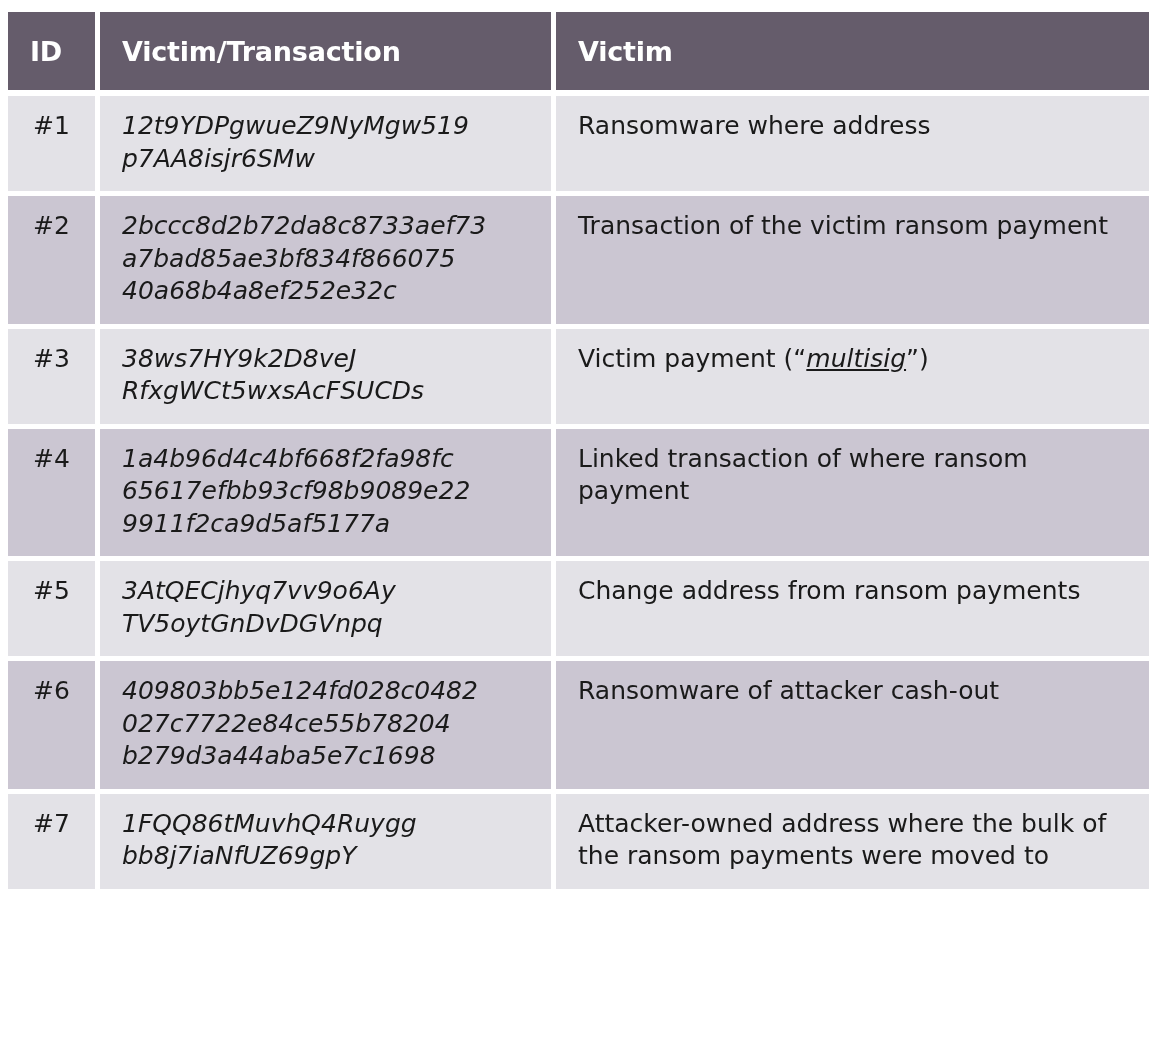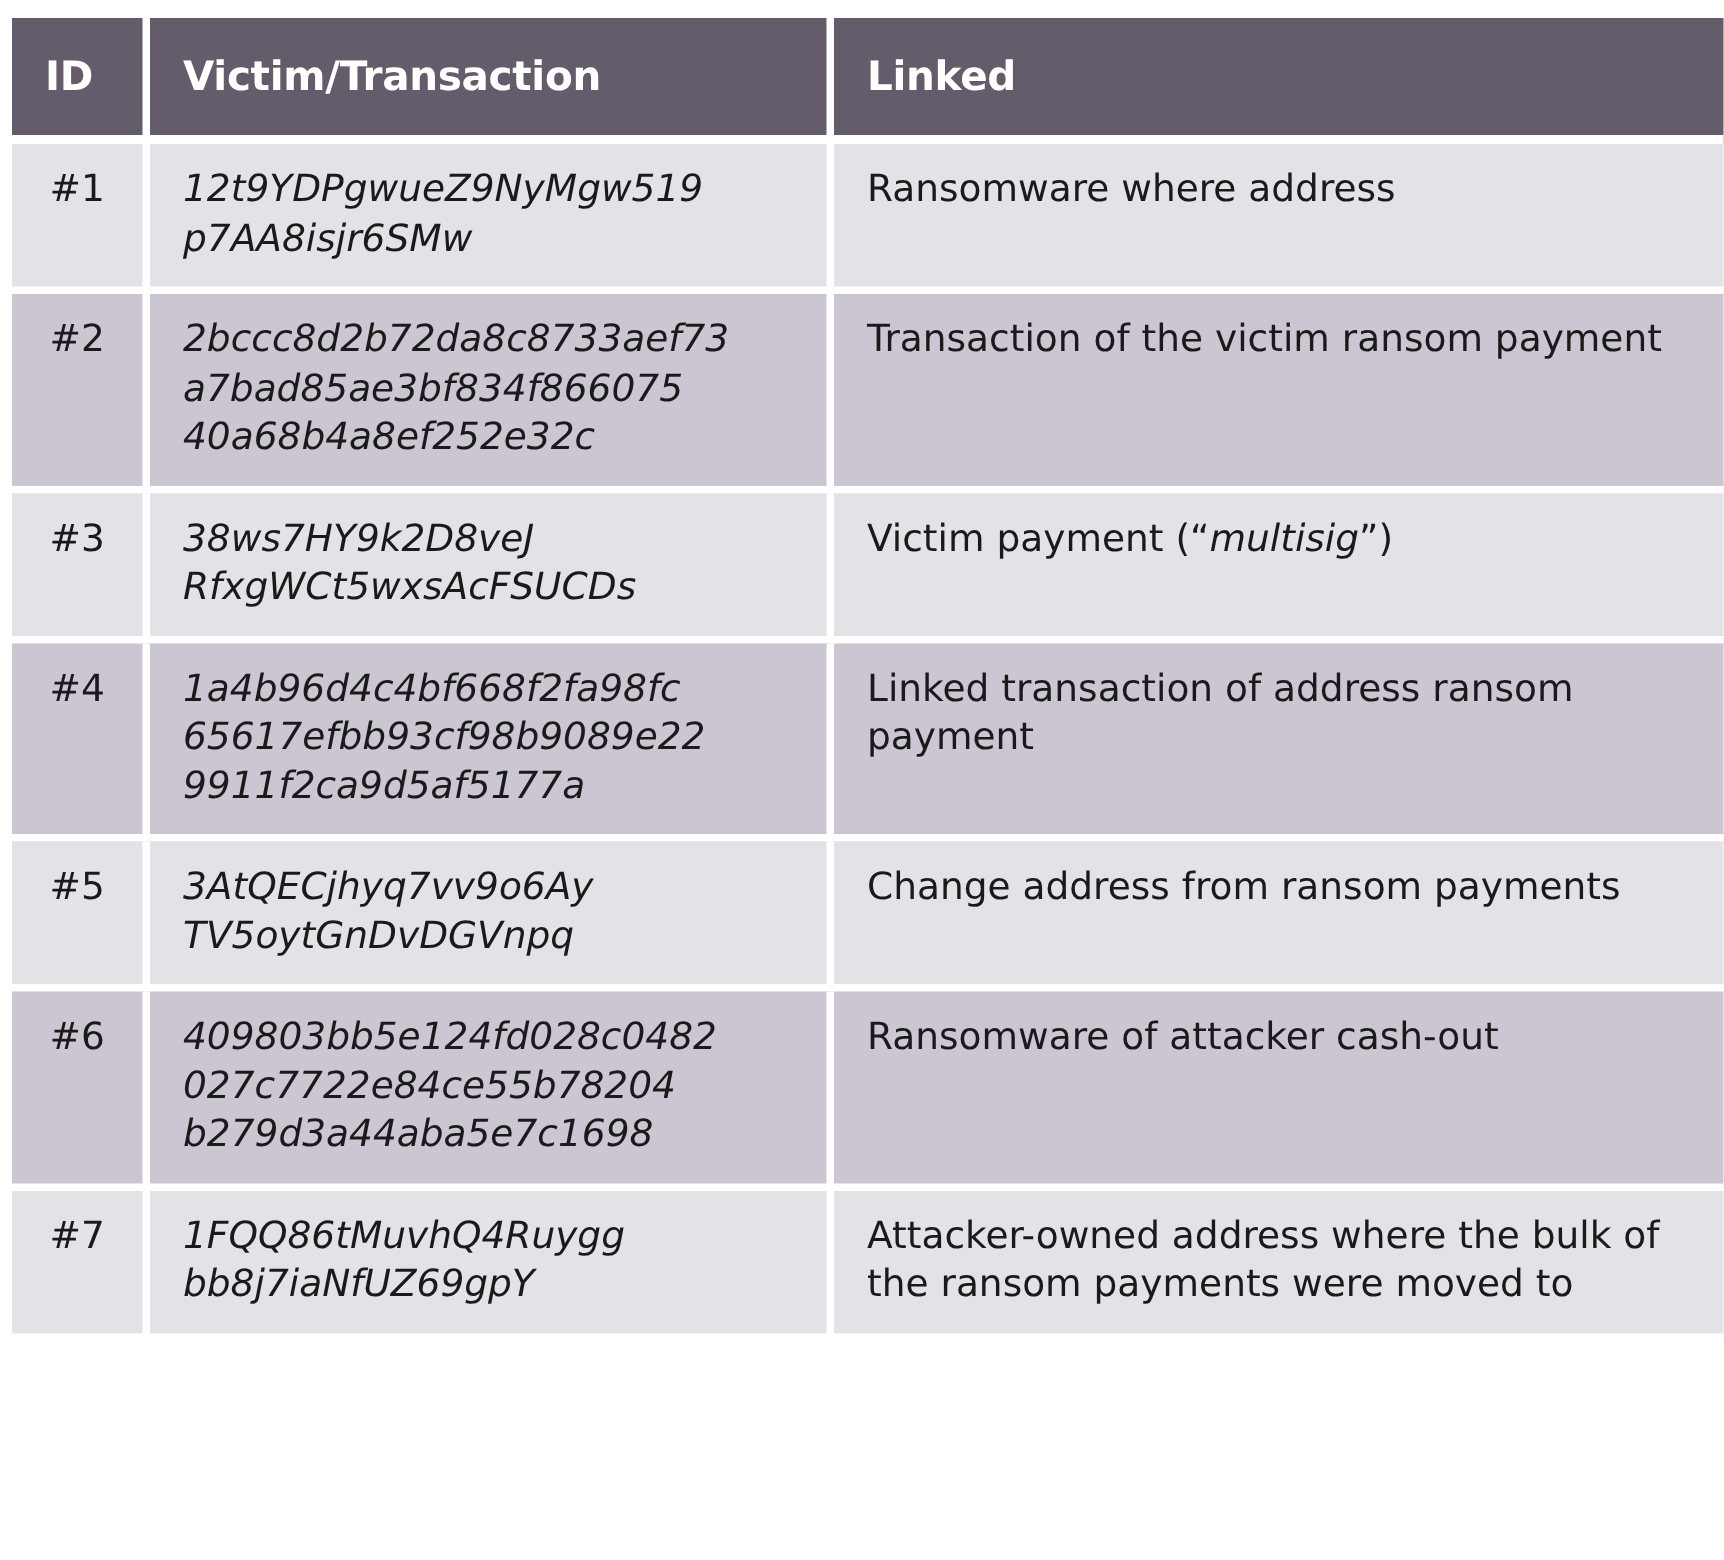--- a/index.html
+++ b/index.html
@@ -72,37 +72,37 @@
   }
 
   td.addr-cell {
     font-style: italic;
   }
   .addr-line { display: block; white-space: pre; }
 
   td.purpose-cell {
     font-style: normal;
   }
-  .purpose-cell em { font-style: italic; }
+  .purpose-cell em { font-style: italic; text-decoration: underline; }
 </style>
 </head>
 <body>
 
 <div class="table-wrap">
   <table class="btc-table">
     <colgroup>
       <col class="col-id">
       <col class="col-addr">
       <col class="col-purpose">
     </colgroup>
     <thead>
       <tr>
         <th>ID</th>
         <th>Victim/Transaction</th>
-        <th class="last">Linked</th>
+        <th class="last">Victim</th>
       </tr>
     </thead>
     <tbody id="table-body">
         <tr class="odd">
           <td class="id-cell">#1</td>
           <td class="addr-cell">
             <span class="addr-line">12t9YDPgwueZ9NyMgw519</span>
             <span class="addr-line">p7AA8isjr6SMw</span>
           </td>
           <td class="purpose-cell last">Ransomware where address</td>
@@ -124,21 +124,21 @@
           </td>
           <td class="purpose-cell last"><span>Victim payment (“</span><em>multisig</em><span>”)</span></td>
         </tr>
         <tr class="even">
           <td class="id-cell">#4</td>
           <td class="addr-cell">
             <span class="addr-line">1a4b96d4c4bf668f2fa98fc</span>
             <span class="addr-line">65617efbb93cf98b9089e22</span>
             <span class="addr-line">9911f2ca9d5af5177a</span>
           </td>
-          <td class="purpose-cell last">Linked transaction of address ransom payment</td>
+          <td class="purpose-cell last">Linked transaction of where ransom payment</td>
         </tr>
         <tr class="odd">
           <td class="id-cell">#5</td>
           <td class="addr-cell">
             <span class="addr-line">3AtQECjhyq7vv9o6Ay</span>
             <span class="addr-line">TV5oytGnDvDGVnpq</span>
           </td>
           <td class="purpose-cell last">Change address from ransom payments</td>
         </tr>
         <tr class="even">

